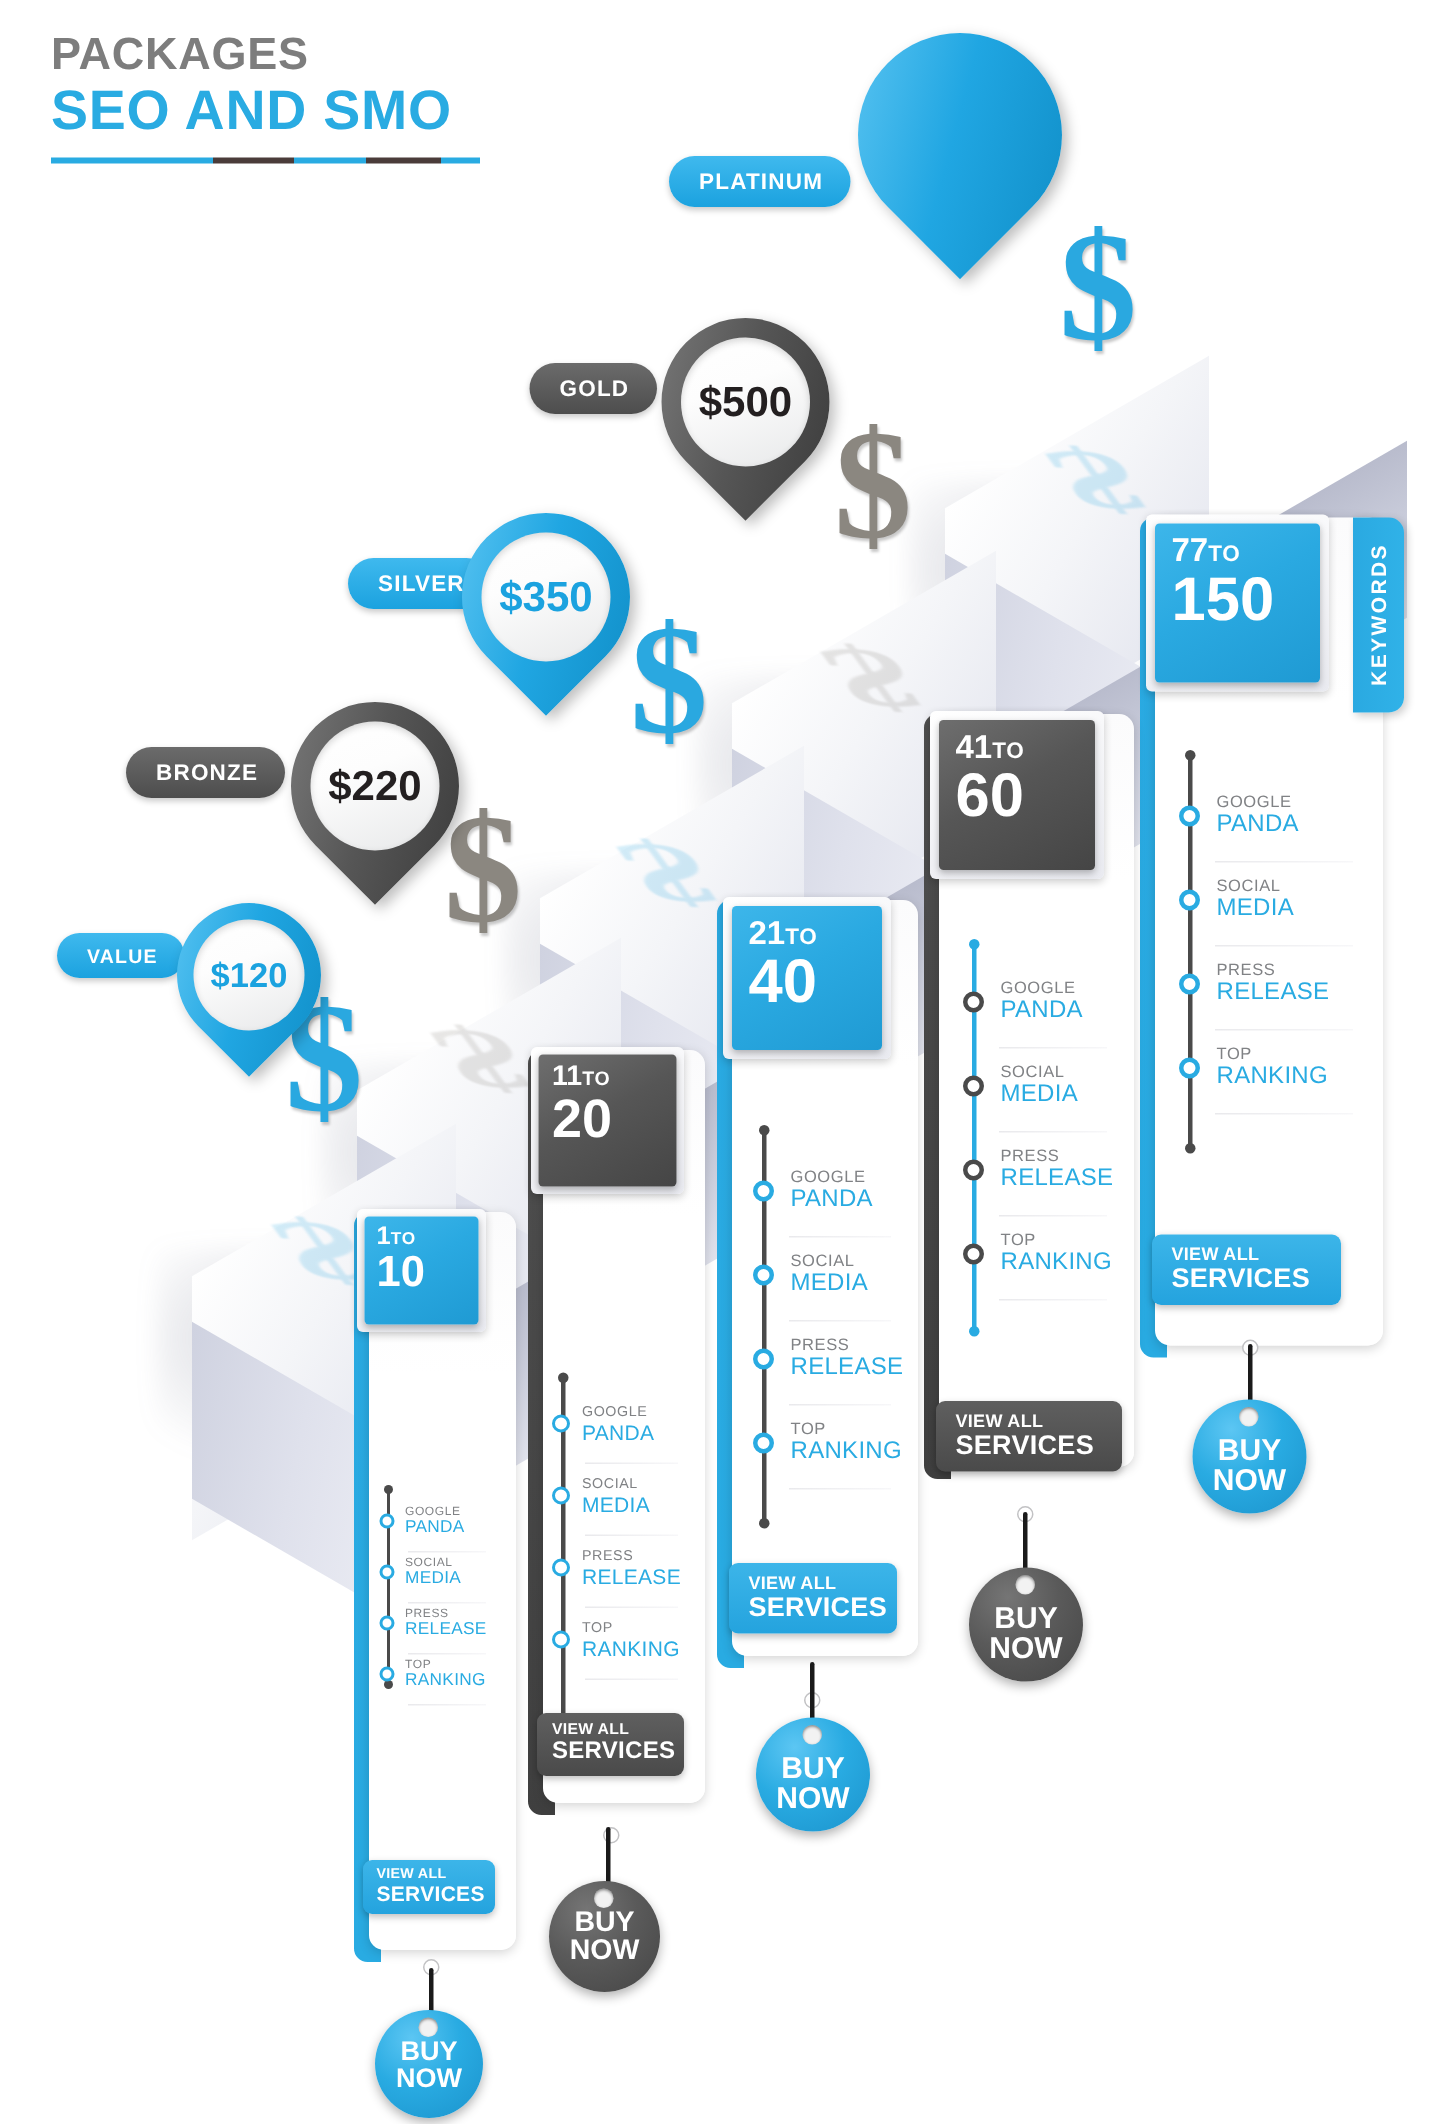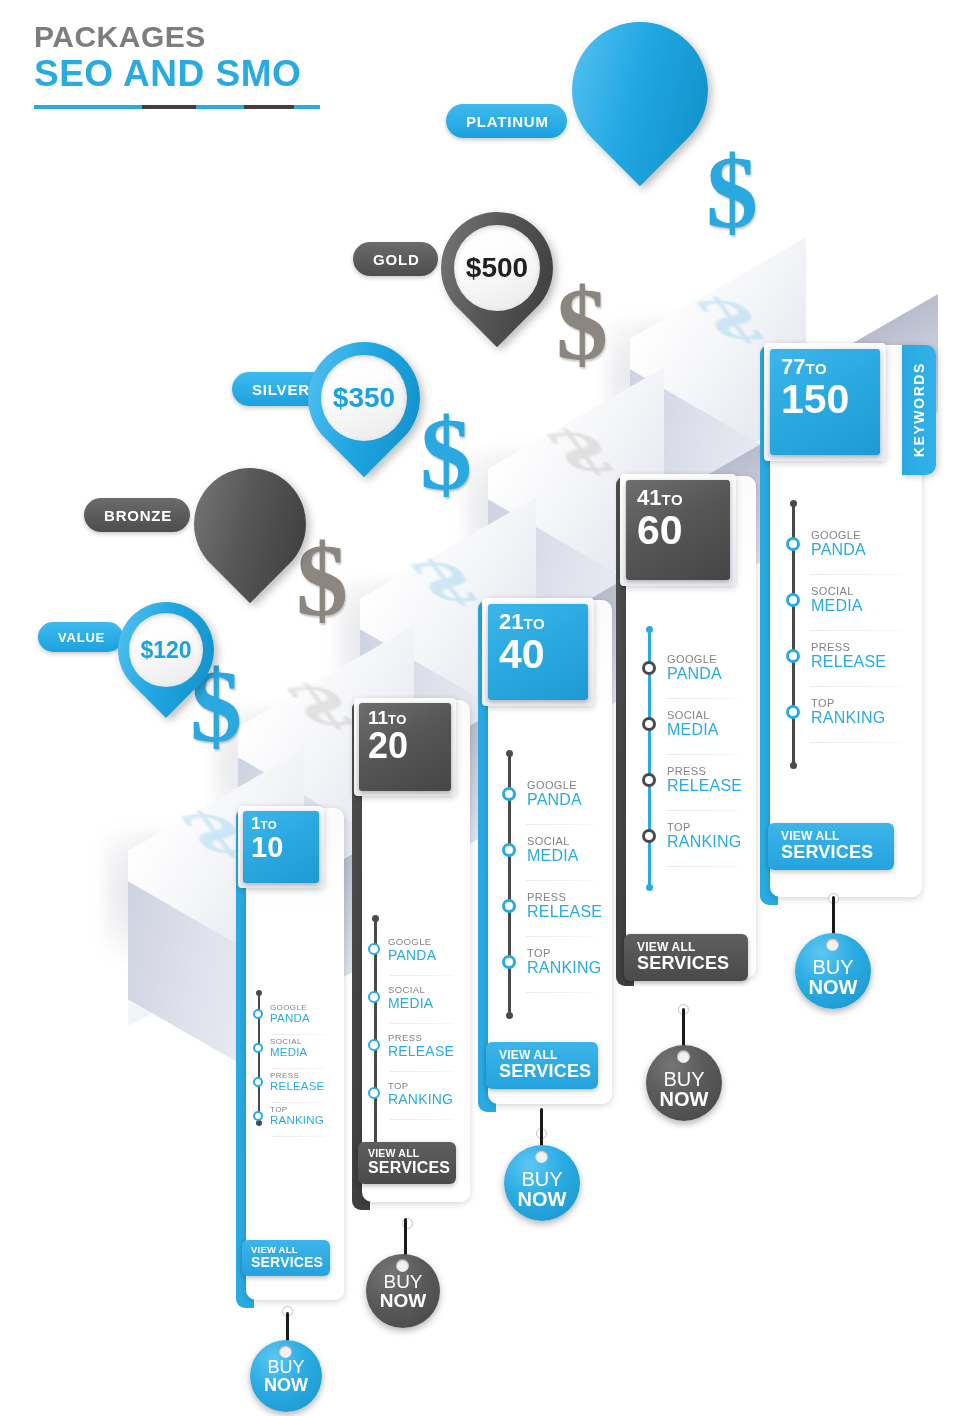--- a/index.html
+++ b/index.html
@@ -165,21 +165,21 @@
     background:#fff; border:1px solid #c2c2c4;
   }
   .buy-string { position:absolute; width: 3px; background: #1a1a1a; border-radius:2px; }
   .buy-circle {
     position:absolute; width: 76px; height: 76px; border-radius: 50%;
     display:flex; flex-direction:column; align-items:center; justify-content:center;
     color:#fff; box-shadow: 0 3px 7px rgba(0,0,0,.3);
   }
   .buy-circle.blue { background: radial-gradient(circle at 34% 26%, #5cc6f3 0%, #29abe2 45%, #1b93cc 100%); }
   .buy-circle.dark { background: radial-gradient(circle at 34% 26%, #757575 0%, #5a5a5a 45%, #454545 100%); }
-  .buy-l1 { font-size: 20px; font-weight: normal; line-height: 1; }
+  .buy-l1 { font-size: 20px; font-weight: bold; line-height: 1; }
   .buy-l2 { font-size: 20px; font-weight: bold; line-height: 1.05; }
   .buy-eyelet {
     position:absolute; width: 13px; height: 13px; border-radius:50%;
     background: #f2f2f2; box-shadow: inset 0 1px 2px rgba(0,0,0,.45);
   }
 </style>
 </head>
 <body>
 
 <div id="stage">
@@ -598,20 +598,21 @@
       <div class="pin-inner">$350</div>
     </div>
   </div>
 
   <div class="pin dark" style="left:84px; top:478px;">
     <div class="pin-tab" style="left:0px; top:20px;">
       <span>BRONZE</span>
     </div>
     <div class="pin-body" style="left:110px; top:-10px;">
       <div class="pin-drop"></div>
+      <div class="pin-inner">$220</div>
     </div>
   </div>
 
   <div class="pin blue" style="left:38px; top:608px;">
     <div class="pin-tab" style="left:0px; top:14px; height:30px; font-size:13px;">
       <span>VALUE</span>
     </div>
     <div class="pin-body" style="left:80px; top:-6px; width:96px; height:96px;">
       <div class="pin-drop" style="width:96px; height:96px;"></div>
       <div class="pin-inner" style="left:11px; top:11px; width:74px; height:74px; font-size:23px;">$120</div>

